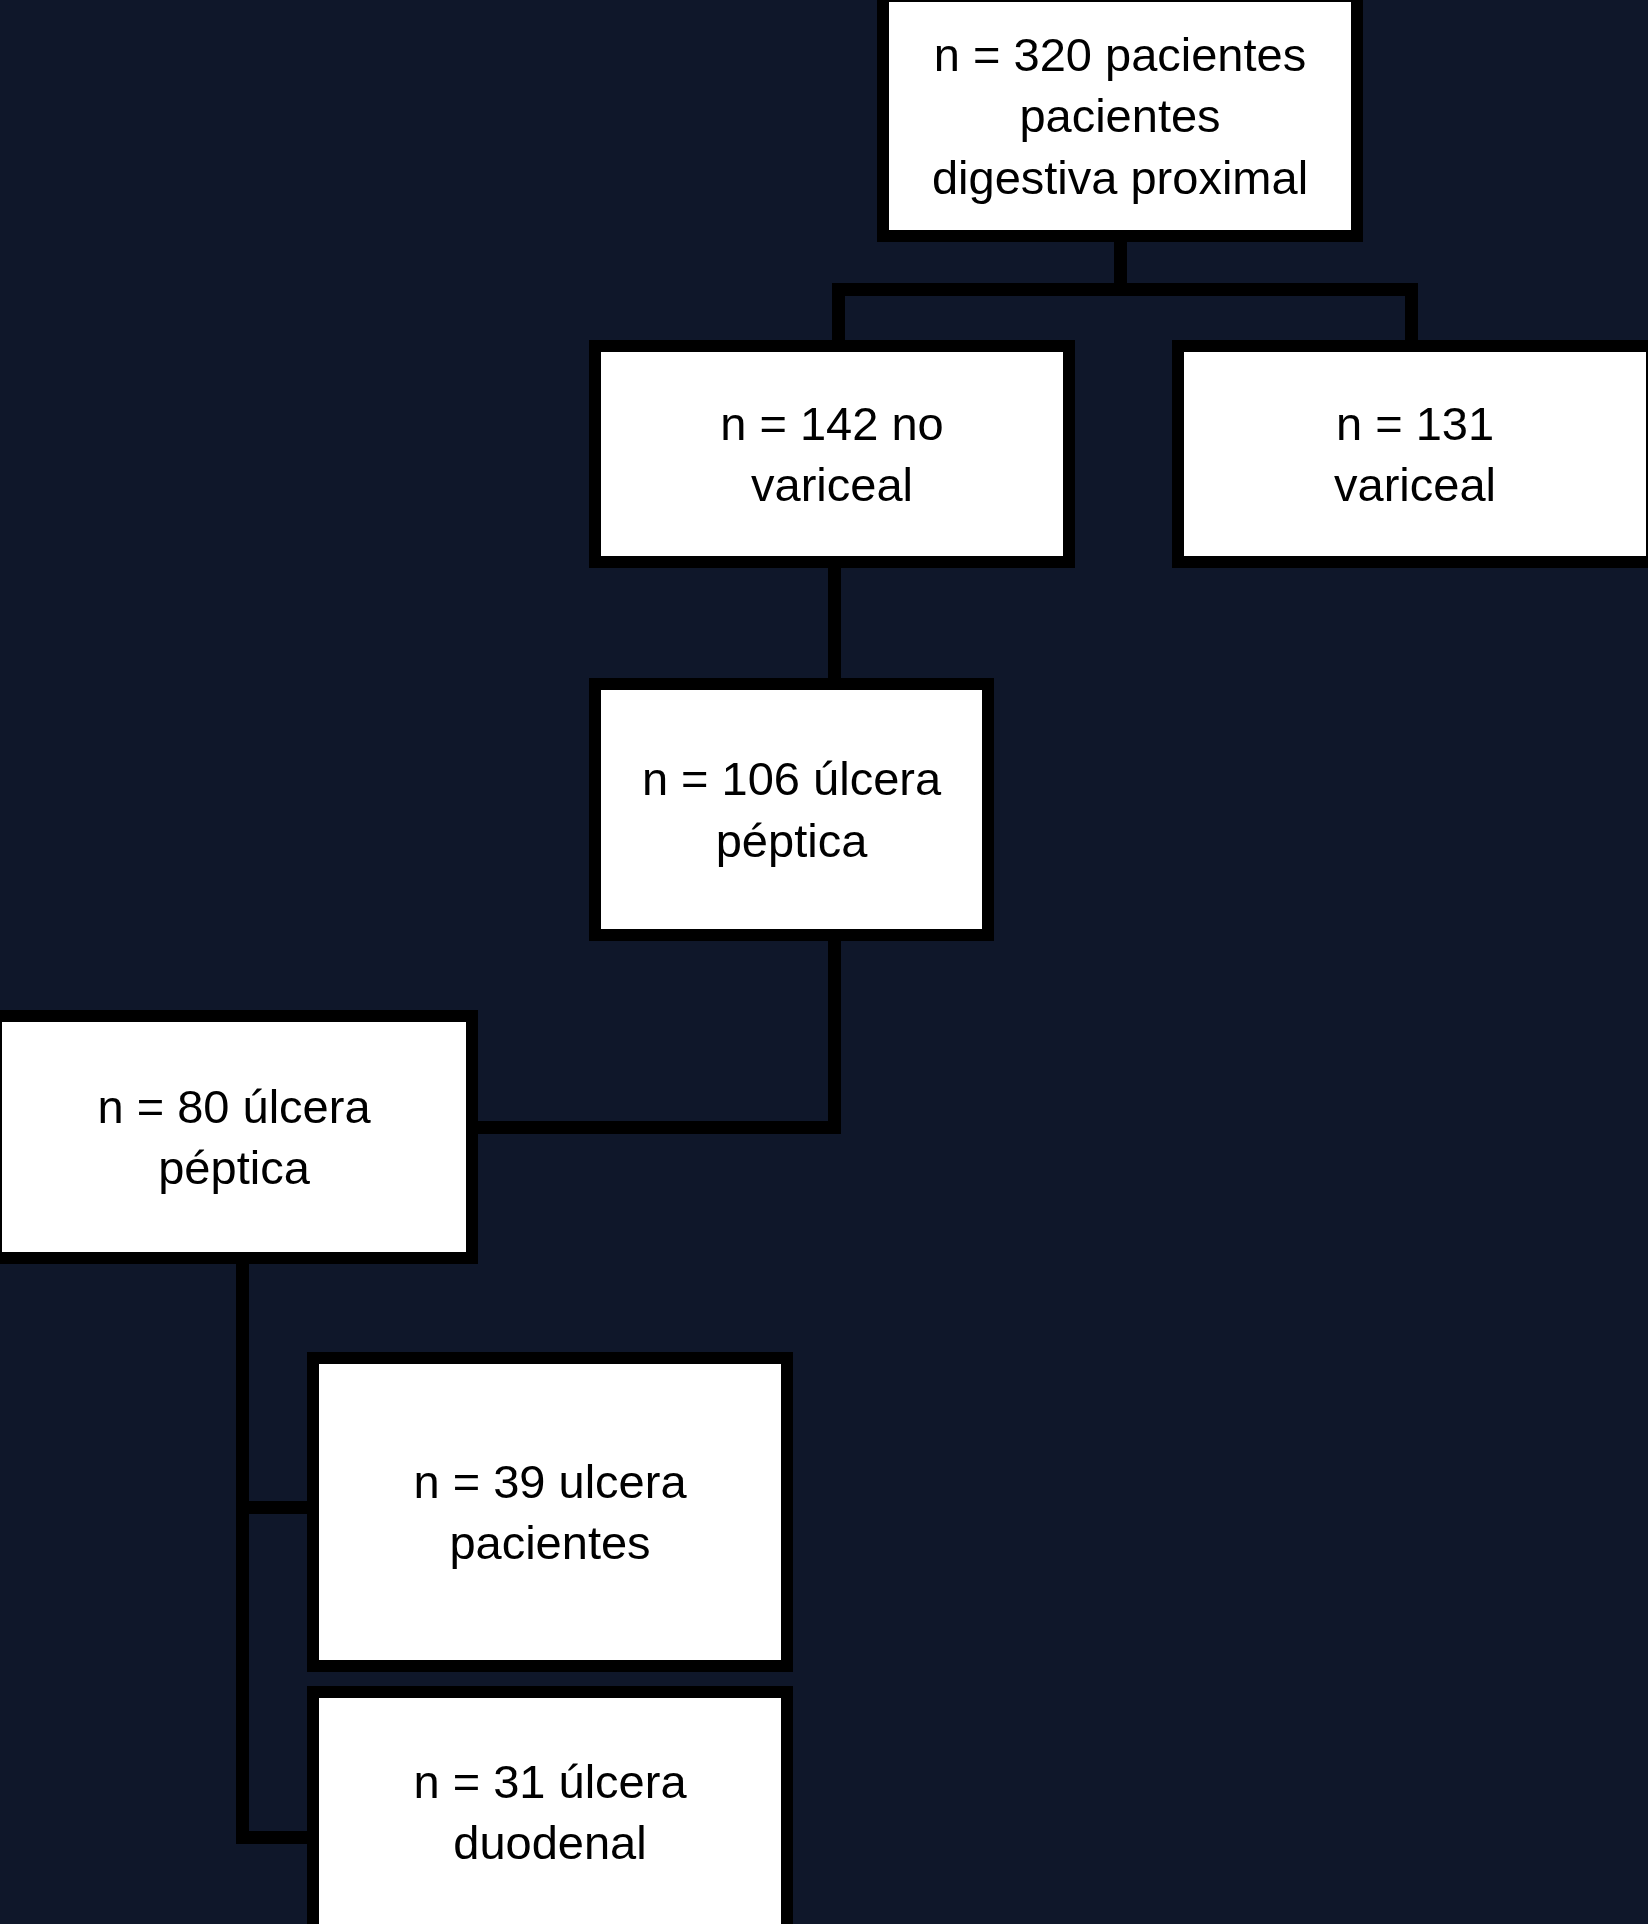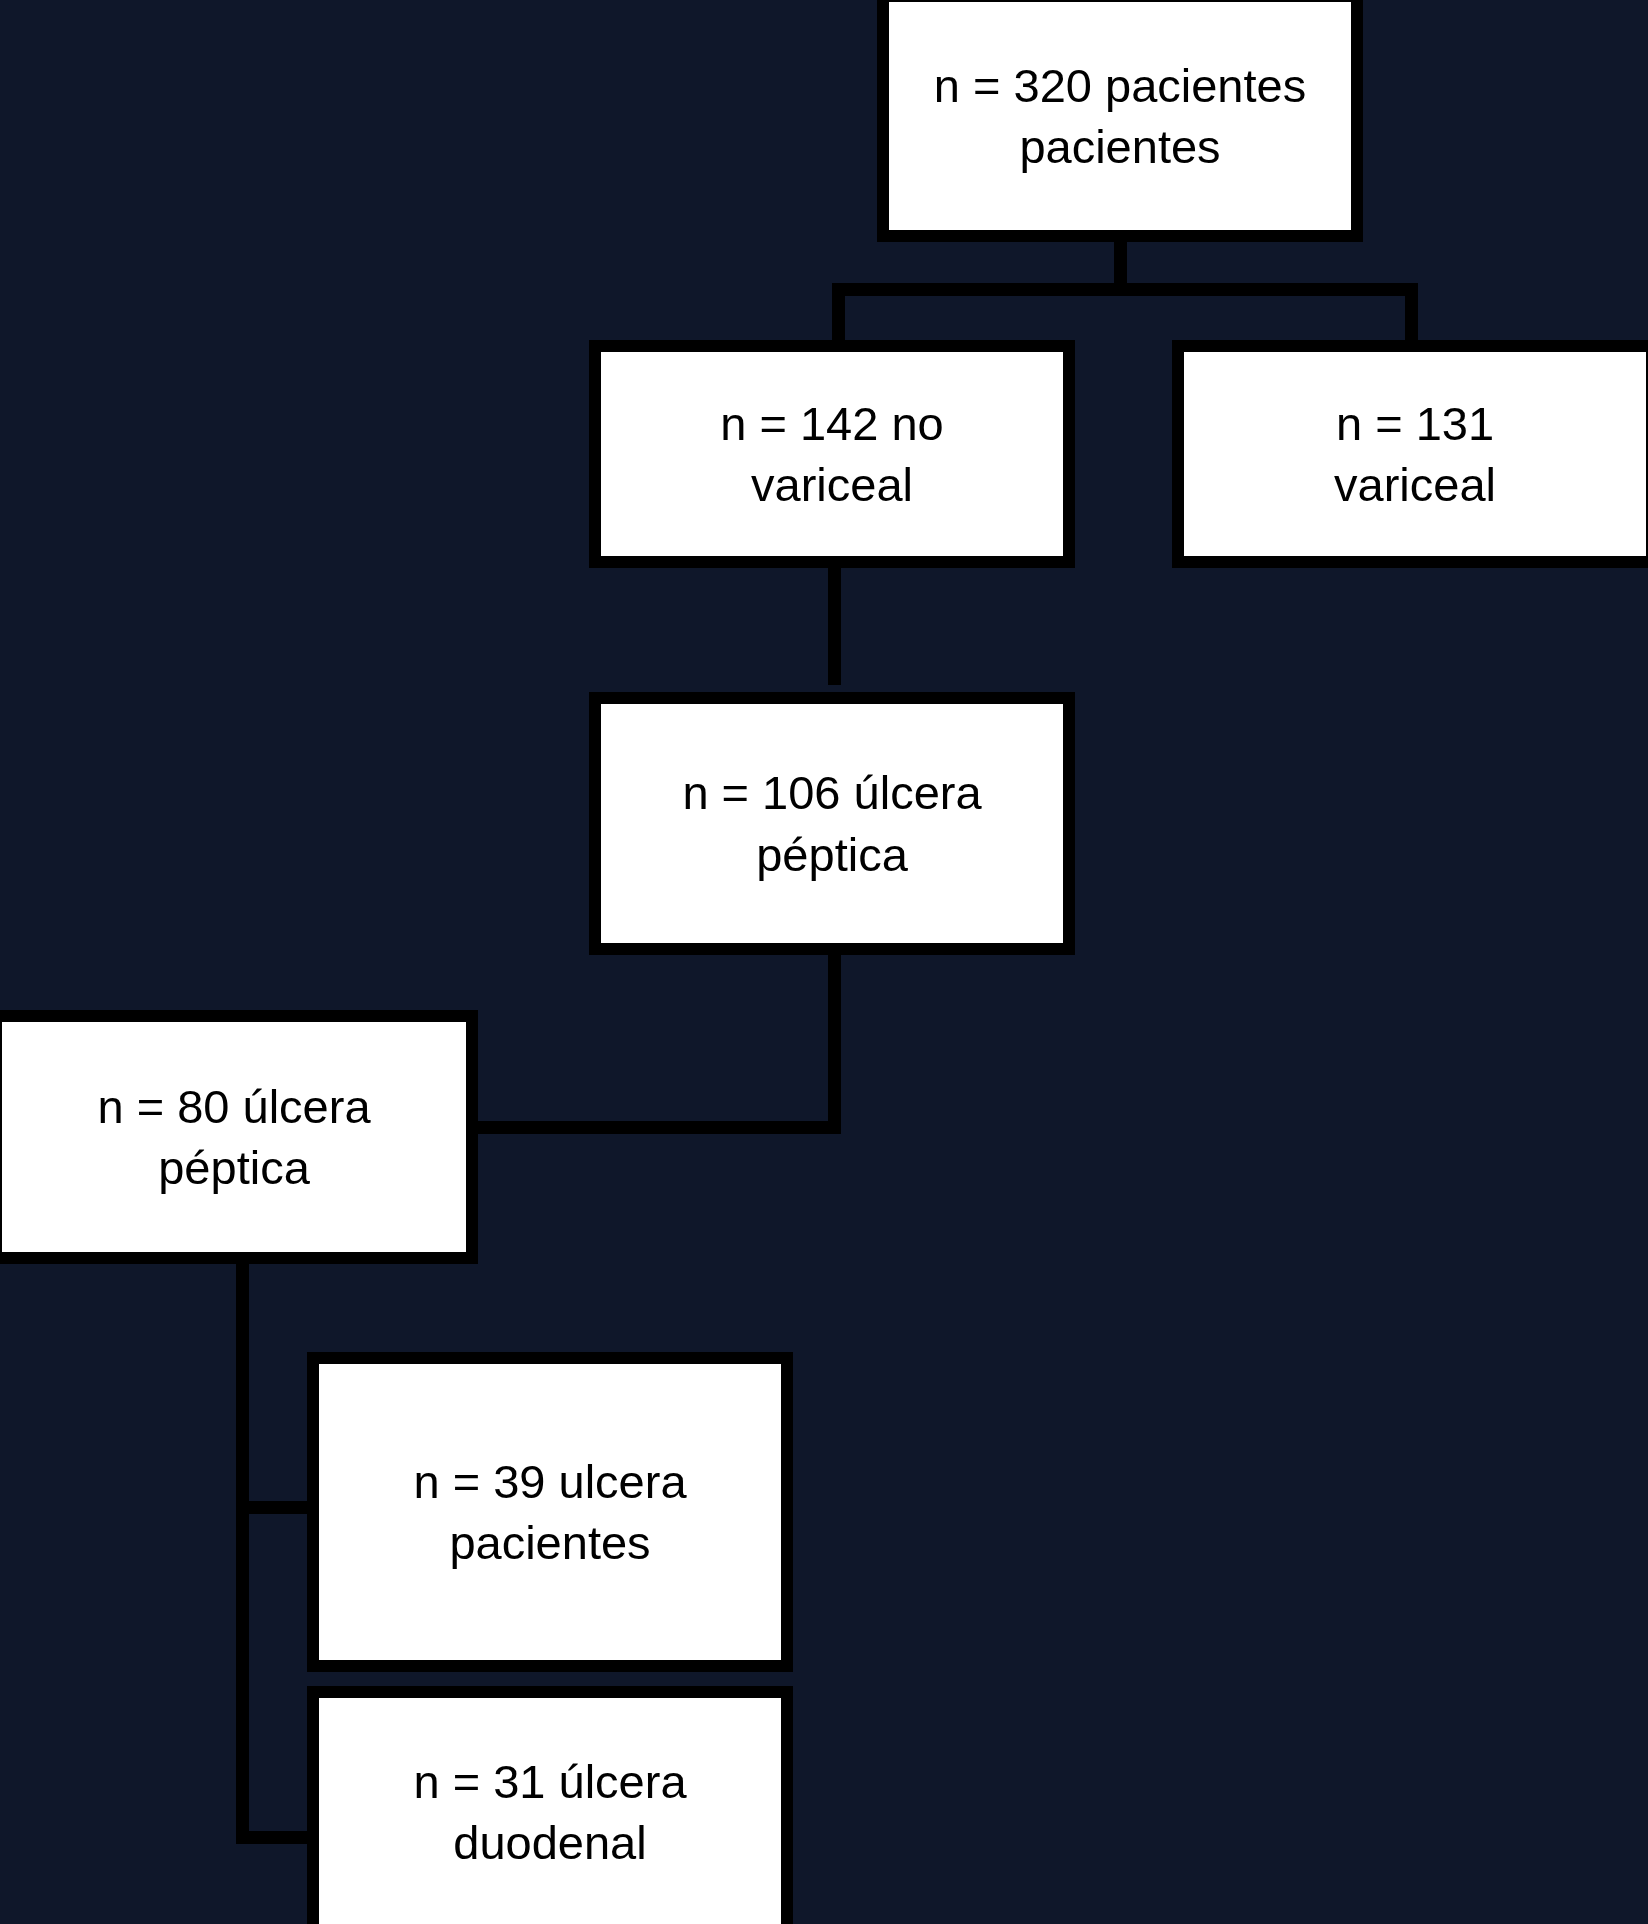--- a/index.html
+++ b/index.html
@@ -73,33 +73,34 @@
 
       <rect x="236" y="1501" width="82" height="13"></rect>
 
       <rect x="236" y="1831" width="82" height="13"></rect>
     </g>
   </svg>
 
   <div class="node-box" style="left:877px; top:-10px; width:486px; height:252px;">
     <span class="node-line">n = 320 pacientes</span>
     <span class="node-line">pacientes</span>
+    <span class="node-line">digestiva proximal</span>
   </div>
 
   <div class="node-box" style="left:589px; top:340px; width:486px; height:228px;">
     <span class="node-line">n = 142 no</span>
     <span class="node-line">variceal</span>
   </div>
 
   <div class="node-box" style="left:1172px; top:340px; width:486px; height:228px;">
     <span class="node-line">n = 131</span>
     <span class="node-line">variceal</span>
   </div>
 
-  <div class="node-box" style="left:589px; top:692px; width:486px; height:263px;">
+  <div class="node-box" style="left:589px; top:678px; width:405px; height:263px;">
     <span class="node-line">n = 106 úlcera</span>
     <span class="node-line">péptica</span>
   </div>
 
   <div class="node-box" style="left:-10px; top:1010px; width:488px; height:254px;">
     <span class="node-line">n = 80 úlcera</span>
     <span class="node-line">péptica</span>
   </div>
 
   <div class="node-box" style="left:307px; top:1352px; width:486px; height:320px;">

